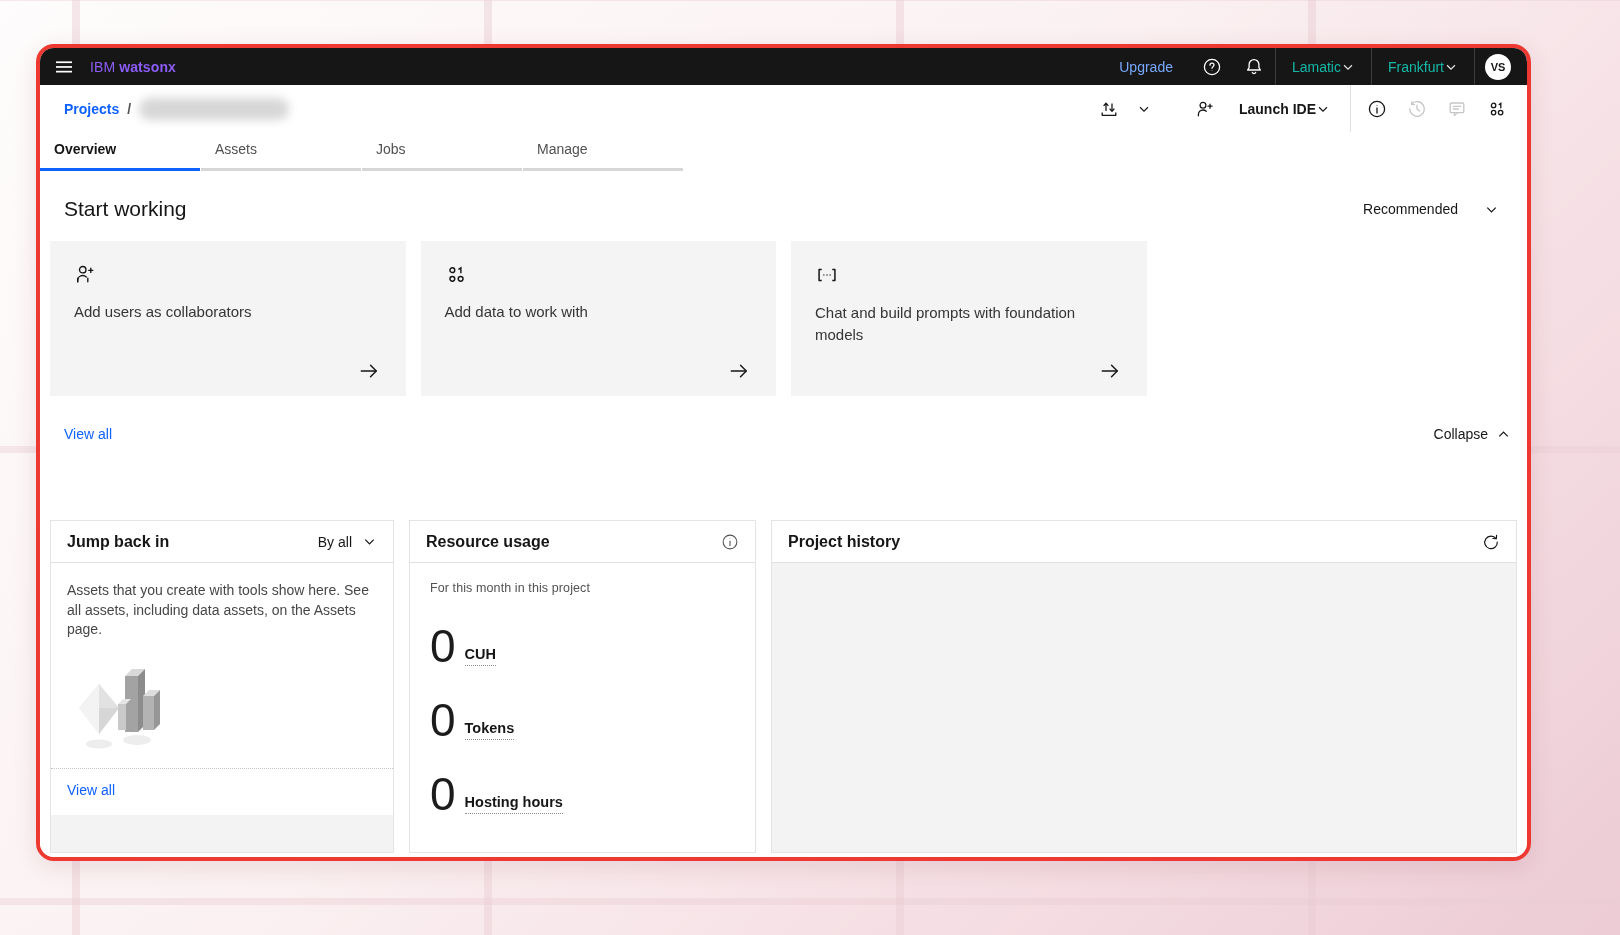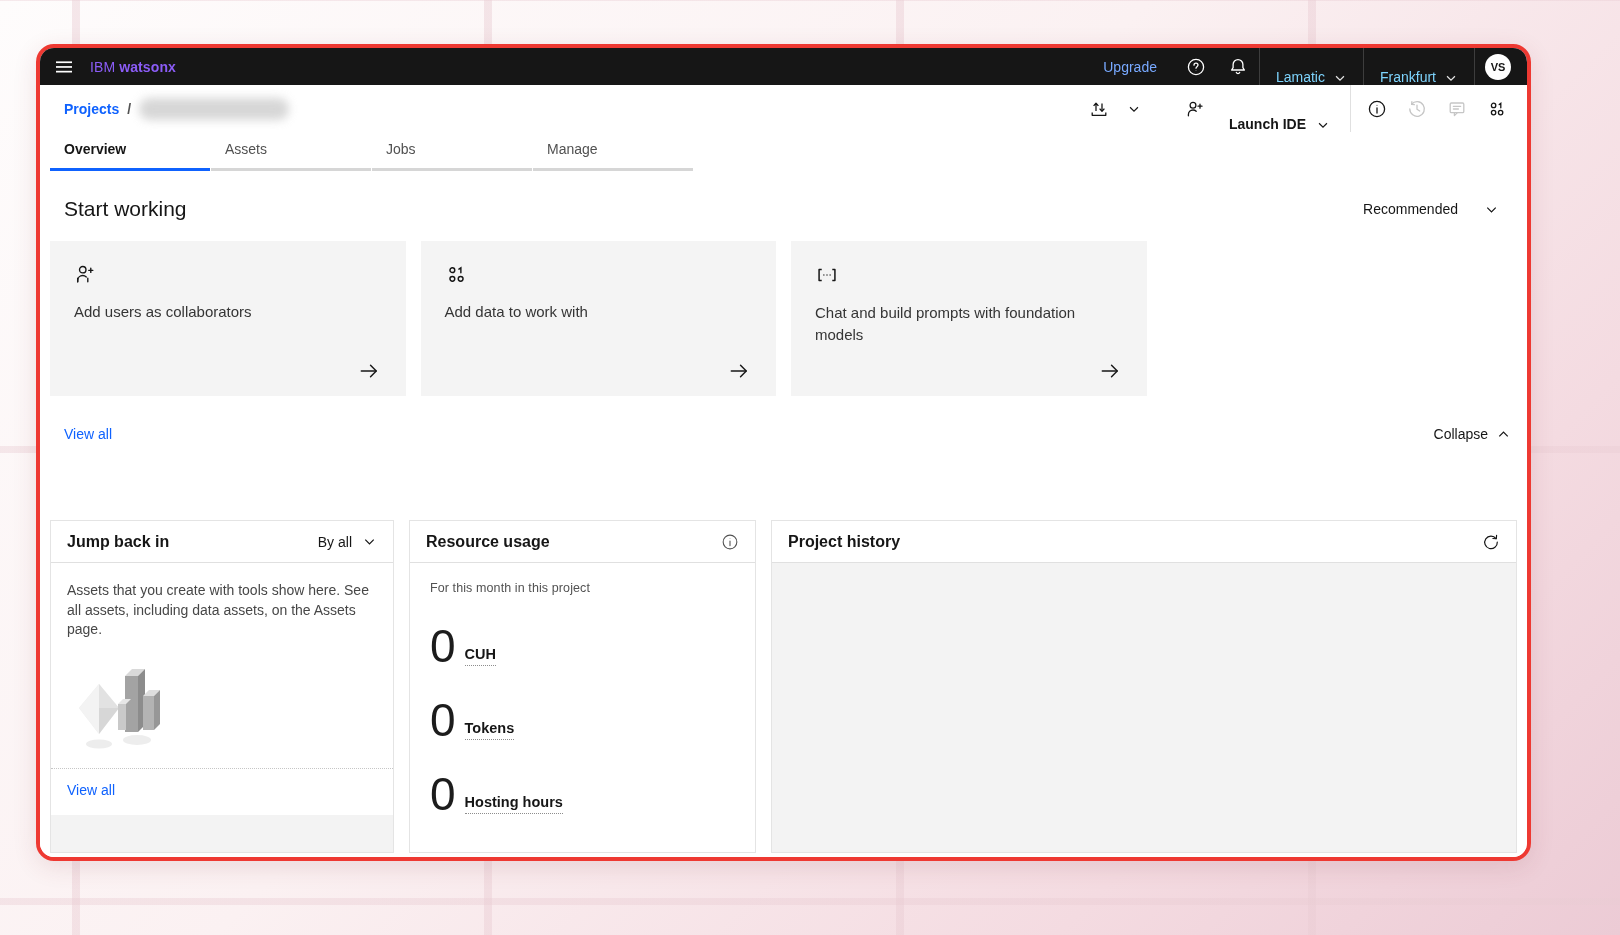--- a/index.html
+++ b/index.html
@@ -21,37 +21,37 @@
   }
   
   .ibm-header{ height:37px; background:#161616; display:flex; align-items:center; color:#fff; }
   .hamburger{ width:48px; height:37px; display:flex; align-items:center; justify-content:center; cursor:pointer; }
   .brand{ font-size:14px; margin-left:2px; letter-spacing:.1px; color:#8b5cf6; white-space:nowrap; }
   .brand b{ font-weight:700; }
   .hdr-spacer{ flex:1; }
   .hdr-link{ color:#78a9ff; font-size:14px; padding:0 18px; height:37px; display:flex; align-items:center; cursor:pointer; }
   .hdr-iconbtn{ width:42px; height:37px; display:flex; align-items:center; justify-content:center; cursor:pointer; }
   .hdr-sep{ width:1px; height:37px; background:#3d3d3d; }
-  .hdr-menu{ display:flex; align-items:flex-end; gap:8px; padding:0 16px; height:37px; font-size:14px; color:#7dd3fc; cursor:pointer; white-space:nowrap; }
+  .hdr-menu{ display:flex; align-items:center; padding:0 16px; height:37px; font-size:14px; color:#14b8a6; cursor:pointer; white-space:nowrap; }
   .avatar{ width:26px; height:26px; border-radius:50%; background:#ffffff; color:#161616; font-size:11px; font-weight:700;
            display:flex; align-items:center; justify-content:center; margin:0 16px 0 10px; cursor:pointer; }
   
   .crumb-row{ height:47px; display:flex; align-items:center; padding-left:24px; background:#fff;font-weight:bold; }
   .crumb-link{ color:#0f62fe; font-size:14px; cursor:pointer; }
   .crumb-sep{ color:#525252; font-size:14px; margin:0 8px; }
   .crumb-blur{ width:150px; height:22px; border-radius:11px; background:#c9c9c9; filter:blur(5px); opacity:.75; }
   .crumb-spacer{ flex:1; }
   .tool-group{ display:flex; align-items:center; }
   .tool-btn{ width:40px; height:47px; display:flex; align-items:center; justify-content:center; cursor:pointer; }
   .tool-btn.narrow{ width:30px; }
-  .launch-ide{ display:flex; align-items:flex-end; gap:10px; font-size:14px; padding:0 14px; height:47px; cursor:pointer; white-space:nowrap; }
+  .launch-ide{ display:flex; align-items:center; font-size:14px; padding:0 14px; height:47px; cursor:pointer; white-space:nowrap; }
   .tool-sep{ width:1px; height:47px; background:#e0e0e0; margin:0 6px; }
   .pad-right{ width:10px; }
   
-  .tabs{ display:flex; padding-left:10px; background:#fff; height:39px; }
+  .tabs{ display:flex; background:#fff; height:39px; }
   .tab{ width:160px; font-size:14px; color:#515151; display:flex; align-items:flex-start; padding:9px 0 0 14px;
         border-bottom:3px solid #d6d6d6; margin-right:1px; cursor:pointer; }
   .tab.active{ color:#161616; font-weight:700; border-bottom-color:#0f62fe; }
   
   .main{ padding:0 10px 0 10px; background:#fff; height:731px; overflow:hidden; }
   .start-row{ display:flex; align-items:center; margin-top:26px; padding:0 4px 0 14px; }
   .start-title{ font-size:21px; font-weight:400; color:#161616; }
   .sort-dd{ margin-left:auto; display:flex; align-items:center; gap:26px; font-size:14px; padding-right:14px; cursor:pointer; }
   .cards{ display:grid; grid-template-columns:repeat(4,1fr); gap:15px; margin-top:20px; }
   .card{ background:#f4f4f4; height:155px; padding:22px 24px 14px 24px; position:relative; cursor:pointer; }

